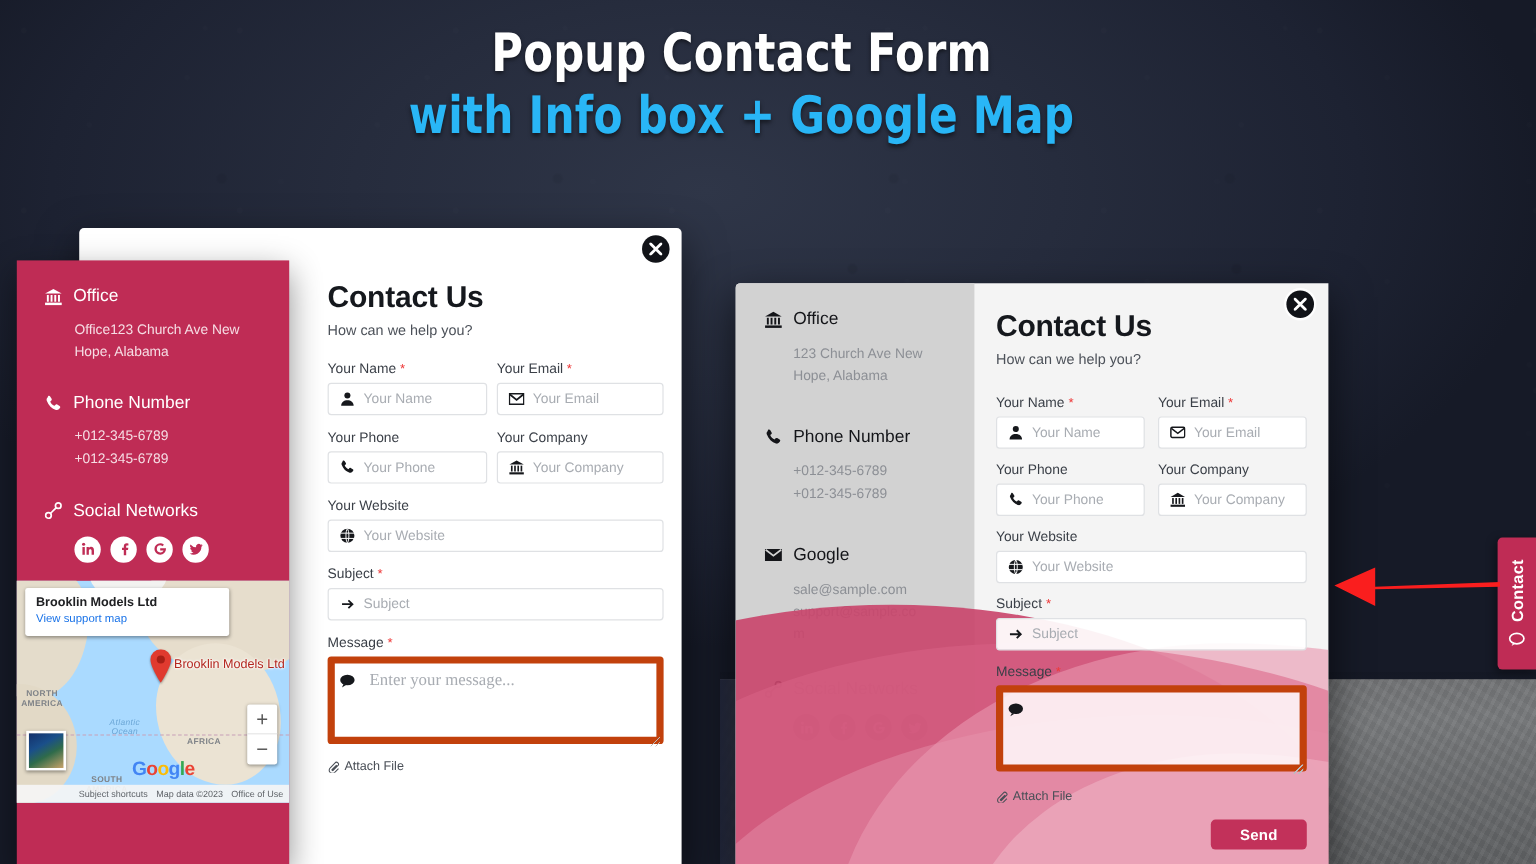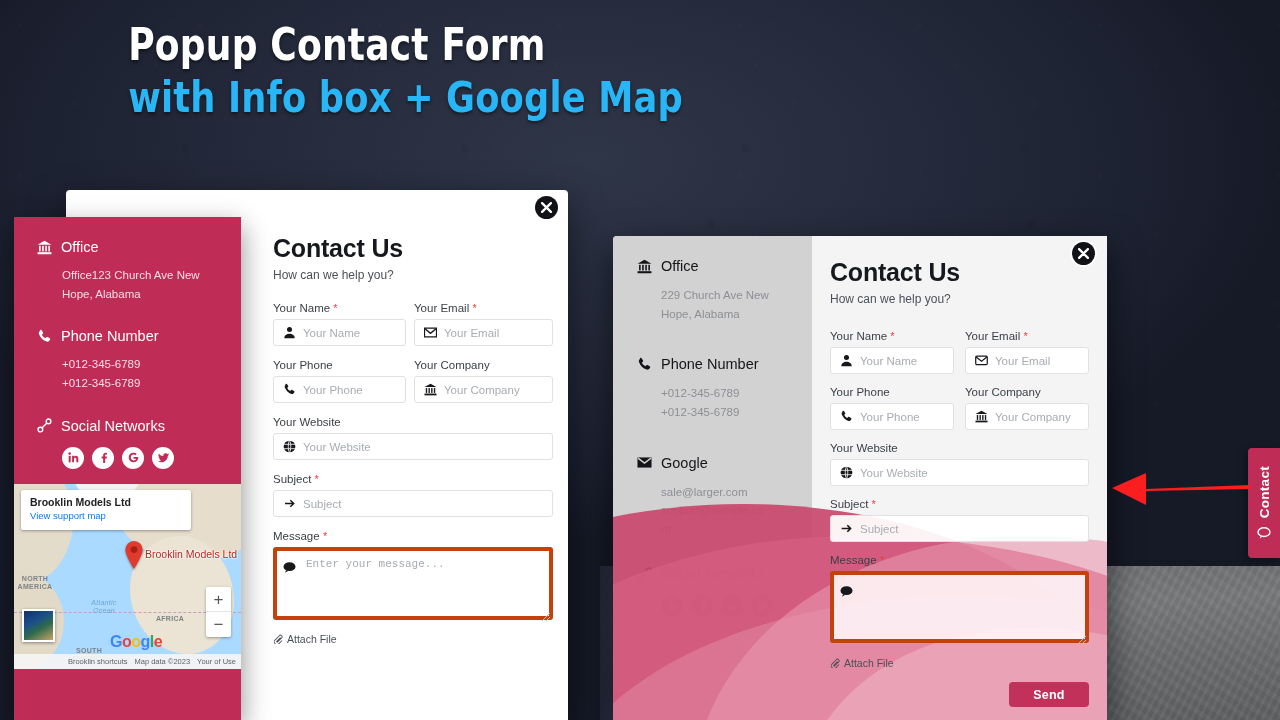--- a/index.html
+++ b/index.html
@@ -38,22 +38,22 @@
       repeating-linear-gradient(33deg, rgba(255,255,255,.025) 0 5px, rgba(0,0,0,.02) 5px 11px),
       linear-gradient(178deg, #6e6f71 0%, #77797b 30%, #6a6c6e 62%, #5e6062 100%);
   }
   .bg-concrete-top {
     position: absolute; left: 600px; top: 560px; width: 680px; height: 12px;
     background: linear-gradient(180deg, rgba(20,24,36,.85) 0%, rgba(110,111,113,0) 100%);
   }
 
   
   #headline {
-    position: absolute; top: 22px; left: 17px; width: 1236px;
-    text-align: left; z-index: 6; line-height: 1.03;
+    position: absolute; top: 22px; left: 0; width: 1236px;
+    text-align: center; z-index: 6; line-height: 1.03;
   }
   #headline .l1 {
     display: block; color: #ffffff;
     font-family: "DejaVu Sans", sans-serif;
     font-weight: 700; font-size: 44px; letter-spacing: .2px;
     transform: scaleX(.82); transform-origin: center;
     text-shadow: 0 2px 4px rgba(0,0,0,.55);
   }
   #headline .l2 {
     display: block; color: #29b6f6;
@@ -86,23 +86,23 @@
     align-items: center; justify-content: center; pointer-events: none;
   }
   .field .fico svg { width: 13px; height: 13px; display: block; }
   .inp {
     width: 100%; height: 27px; border: 1px solid #dfe1e4; border-radius: 3px;
     background: #fff; padding: 0 8px 0 29px; font-size: 11.5px; color: #2b2f36;
     font-family: "Liberation Sans", sans-serif; outline: none;
   }
   .inp::placeholder { color: #a8acb2; }
   .ta {
-    width: 100%; border: 4px solid #c2410c; border-radius: 3px; background: #fff;
-    padding: 7px 8px 7px 29px; font-size: 11px; color: #2b2f36; resize: none;
-    font-family: Liberation Mono, monospace; outline: none;
+    width: 100%; border: 6px solid #c2410c; border-radius: 3px; background: #fff;
+    padding: 7px 8px 7px 29px; font-size: 14px; color: #2b2f36; resize: none;
+    font-family: Liberation Serif, serif; outline: none;
   }
   .ta::placeholder { color: #a8acb2; }
   .ta-wrap { position: relative; }
   .ta-wrap .fico { top: 13px; transform: none; }
   .grab {
     position: absolute; right: 3px; bottom: 3px; width: 8px; height: 8px;
     background:
       linear-gradient(135deg, transparent 0 46%, #b9bcc0 46% 54%, transparent 54% 100%),
       linear-gradient(135deg, transparent 0 72%, #b9bcc0 72% 80%, transparent 80% 100%);
   }
@@ -470,44 +470,44 @@
 
     <div class="map-zoom">
       <div>+</div>
       <div>−</div>
     </div>
     <div class="map-thumb"></div>
 
     <div class="map-goog"><i style="color:#4285f4">G</i><i style="color:#ea4335">o</i><i style="color:#fbbc05">o</i><i style="color:#4285f4">g</i><i style="color:#34a853">l</i><i style="color:#ea4335">e</i></div>
 
     <div class="map-bar">
-      <span>Brooklin shortcuts</span>
+      <span>Subject shortcuts</span>
       <span>Map data ©2023</span>
-      <span>Your of Use</span>
+      <span>Office of Use</span>
     </div>
   </div>
 </div>
 
 <div class="card" id="card-right">
 
   <div id="panel-right">
     <div class="info-head" style="margin-top:22px;">
       <span class="ih-ico">
           <svg viewBox="0 0 16 16" fill="currentColor">
             <path d="M8 .8L15.4 5H.6z"></path>
             <rect x="2.2" y="6.2" width="1.7" height="6"></rect>
             <rect x="5.5" y="6.2" width="1.7" height="6"></rect>
             <rect x="8.8" y="6.2" width="1.7" height="6"></rect>
             <rect x="12.1" y="6.2" width="1.7" height="6"></rect>
             <rect x="0.6" y="13" width="14.8" height="2.2"></rect>
           </svg>
         </span>
       <span>Office</span>
     </div>
-    <div class="info-line" style="margin-top:12px;">229 Church Ave New</div>
+    <div class="info-line" style="margin-top:12px;">123 Church Ave New</div>
     <div class="info-line">Hope, Alabama</div>
 
     <div class="info-head" style="margin-top:33px;">
       <span class="ih-ico">
           <svg viewBox="0 0 16 16" fill="currentColor">
             <path d="M3.3 1.2c.6-.5 1.4-.4 1.8.3l1.3 2.1c.3.6.2 1.3-.4 1.7l-.8.6c.5 1.7 2.2 3.4 3.9 3.9l.6-.8c.4-.6 1.1-.7 1.7-.4l2.1 1.3c.7.4.8 1.2.3 1.8l-1 1.1c-.6.7-1.6.9-2.5.6C6.6 12.3 3.7 9.4 2.1 5.2c-.3-.9-.1-1.9.6-2.5z"></path>
           </svg>
         </span>
       <span>Phone Number</span>
     </div>
@@ -516,21 +516,21 @@
 
     <div class="info-head" style="margin-top:33px;">
       <span class="ih-ico">
           <svg viewBox="0 0 16 12" fill="currentColor">
             <path d="M.5.6h15v10.8H.5z"></path>
             <path d="M1.1 1.3L8 6.6l6.9-5.3" fill="none" stroke="#d2d2d2" stroke-width="1.5"></path>
           </svg>
         </span>
       <span>Google</span>
     </div>
-    <div class="info-line" style="margin-top:12px;">sale@larger.com</div>
+    <div class="info-line" style="margin-top:12px;">sale@sample.com</div>
     <div class="info-line" style="width:106px;word-break:break-all;">support@sample.com</div>
 
     <div class="info-head" style="margin-top:28px;">
       <span class="ih-ico">
           <svg viewBox="0 0 16 16" fill="none" stroke="currentColor" stroke-width="1.5">
             <circle cx="12.3" cy="3.6" r="2.5"></circle>
             <circle cx="3.6" cy="12.3" r="2.5"></circle>
             <path d="M10.6 5.3L5.3 10.6"></path>
           </svg>
         </span>

